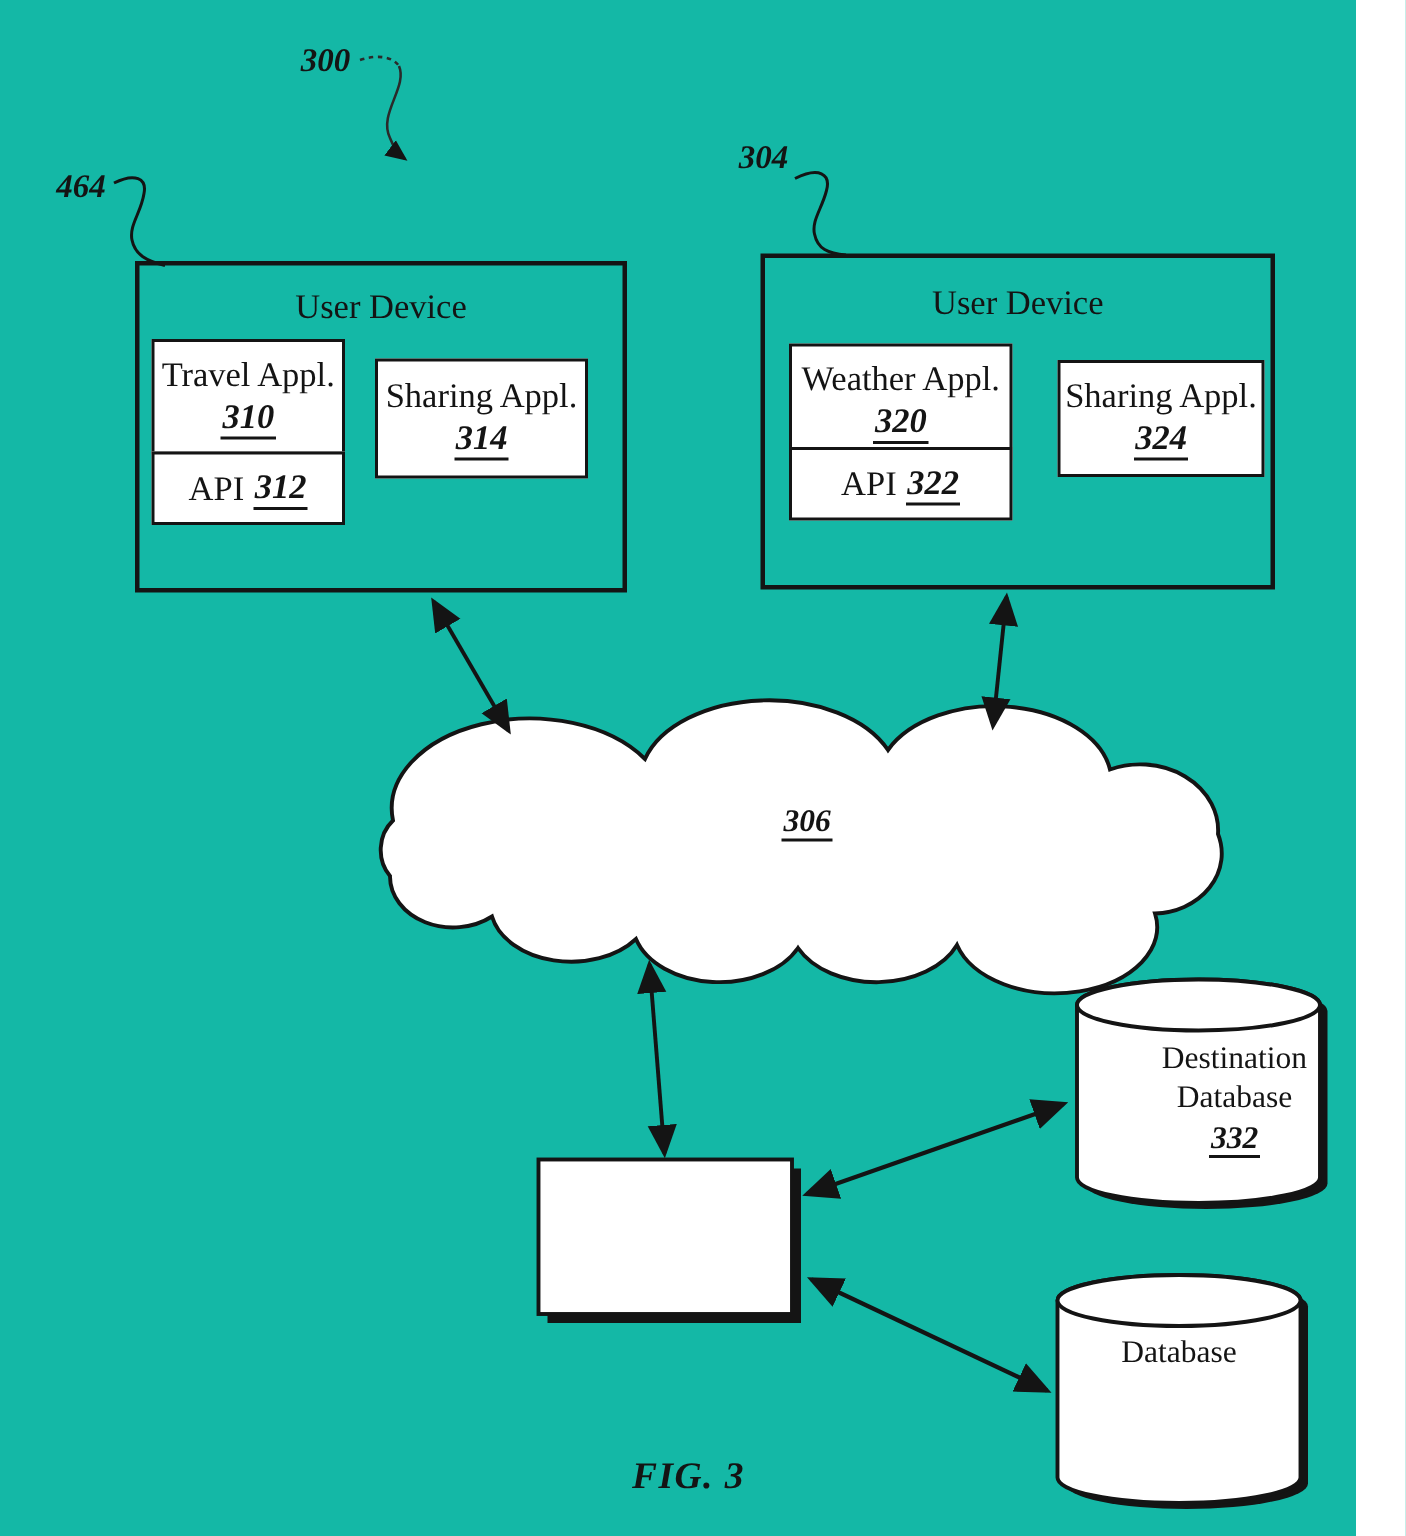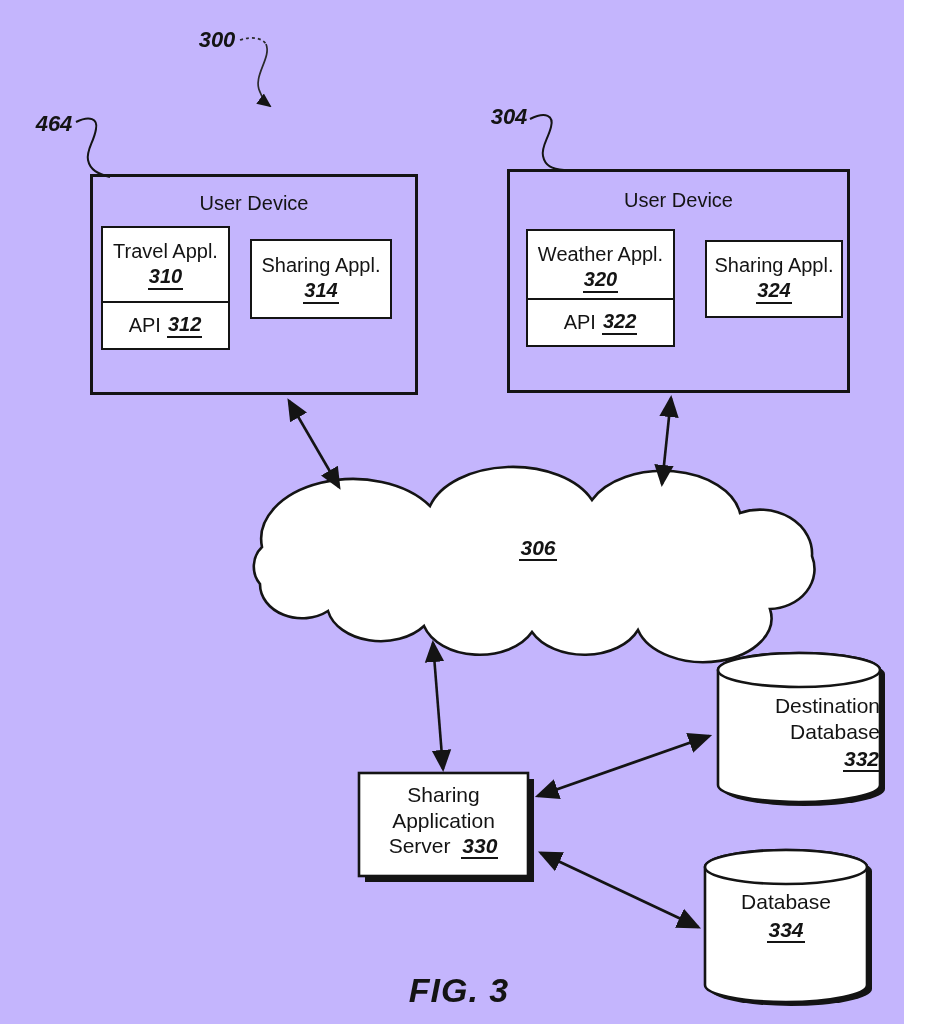--- a/index.html
+++ b/index.html
@@ -1,36 +1,36 @@
 <!DOCTYPE html>
 <html><head>
 <meta charset="utf-8">
 <style>
   html,body { margin:0; padding:0; background:#ffffff; }
   .page {
-    position:relative; width:904px; height:1024px; background:#c4b5fd;
-    font-family:Liberation Sans, sans-serif; color:#141414; overflow:hidden;
+    position:relative; width:904px; height:1024px; background:#14b8a6;
+    font-family:Liberation Serif, serif; color:#141414; overflow:hidden;
   }
   .shape-layer { position:absolute; left:0; top:0; width:937px; height:1024px; }
   .box {
     position:absolute; box-sizing:border-box; background:#ffffff;
     border:2px solid #141414;
   }
   .outer-box { border-width:3px; background:transparent; }
   .txt { position:absolute; text-align:center; line-height:1.22; }
-  .fs20 { font-size:20px; }
+  .fs20 { font-size:23px; }
   .fs21 { font-size:21px; }
   .ref {
     font-weight:bold; font-style:italic;
     border-bottom:2.5px solid #141414; padding:0 1px 0px 1px;
   }
   .refnum { font-weight:bold; font-style:italic; font-size:22px; }
   .inner-label { display:flex; flex-direction:column; justify-content:center;
     align-items:center; gap:2px; }
-  .caption { font-weight:bold; font-style:italic; font-size:34px; letter-spacing:1px; }
+  .caption { font-weight:bold; font-style:italic; font-size:25px; letter-spacing:1px; }
 </style>
 </head>
 <body>
 
 <div class="page">
 
   <svg class="shape-layer" width="937" height="1024" viewBox="0 0 937 1024">
     <defs>
       <marker id="ah" viewBox="0 0 10 10" refX="8.6" refY="5" markerWidth="8.5" markerHeight="8.5" orient="auto-start-reverse">
         <path d="M0,0.6 L10,5 L0,9.4 z" fill="#141414"></path>
@@ -68,21 +68,21 @@
     <line x1="541" y1="853" x2="698" y2="927" stroke="#141414" stroke-width="2.8" marker-start="url(#ah)" marker-end="url(#ah)"></line>
 
     <path d="M 240 40 C 252 36 262 38 266 44" fill="none" stroke="#2a2a2a" stroke-width="1.7" stroke-dasharray="3 3"></path>
     <path d="M 266 44 C 272 58 252 76 260 92 C 263 100 266 103 270 106" fill="none" stroke="#2a2a2a" stroke-width="1.7" marker-end="url(#ah)"></path>
     <path d="M 76 122 C 90 115 98 119 96 129 C 94 142 86 150 88 160 C 90 170 98 174 110 177" fill="none" stroke="#141414" stroke-width="2"></path>
     <path d="M 530 119 C 546 111 554 116 551 127 C 548 139 541 147 543 156 C 545 166 552 169 564 170" fill="none" stroke="#141414" stroke-width="2"></path>
   </svg>
 
   <div class="txt refnum" style="left:194px; top:27px; width:46px;">300</div>
   <div class="txt refnum" style="left:31px; top:111px; width:46px;">464</div>
-  <div class="txt refnum" style="left:486px; top:104px; width:46px;">304</div>
+  <div class="txt refnum" style="left:486px; top:92px; width:46px;">304</div>
 
   <div class="box outer-box" style="left:90px; top:174px; width:328px; height:221px;"></div>
   <div class="txt fs20" style="left:90px; top:191px; width:328px;">User Device</div>
 
   <div class="box inner-label" style="left:101px; top:226px; width:129px; height:77px;text-align:right;">
     <span class="fs20">Travel Appl.</span>
     <span class="fs20 ref">310</span>
   </div>
   <div class="box inner-label" style="left:101px; top:301px; width:129px; height:49px; flex-direction:row; gap:6px;">
     <span class="fs20">API</span>
@@ -106,35 +106,26 @@
   </div>
   <div class="box inner-label" style="left:705px; top:240px; width:138px; height:78px;">
     <span class="fs20">Sharing Appl.</span>
     <span class="fs20 ref">324</span>
   </div>
 
   <div class="txt fs21" style="left:448px; top:532px; width:180px;">
     <div style="margin-top:3px;"><span class="ref fs21">306</span></div>
   </div>
 
-  <div class="txt fs21" style="left:359px; top:782px; width:169px;">
-    <div>Sharing</div>
-    <div>Application</div>
-    <div>
-      <span>Server</span>
-      <span class="ref fs21" style="margin-left:5px;">330</span>
-    </div>
-  </div>
 
-  <div class="txt fs21" style="left:718px; top:693px; width:162px;text-align:right;">
+  <div class="txt fs21" style="left:742px; top:693px; width:162px;">
     <div>Destination</div>
     <div>Database</div>
     <div style="margin-top:2px;"><span class="ref fs21">332</span></div>
   </div>
 
   <div class="txt fs21" style="left:705px; top:889px; width:162px;">
     <div>Database</div>
-    <div style="margin-top:2px;"><span class="ref fs21">334</span></div>
   </div>
 
   <div class="txt caption" style="left:359px; top:970px; width:200px;">FIG. 3</div>
 
 </div>
 
 </body></html>

